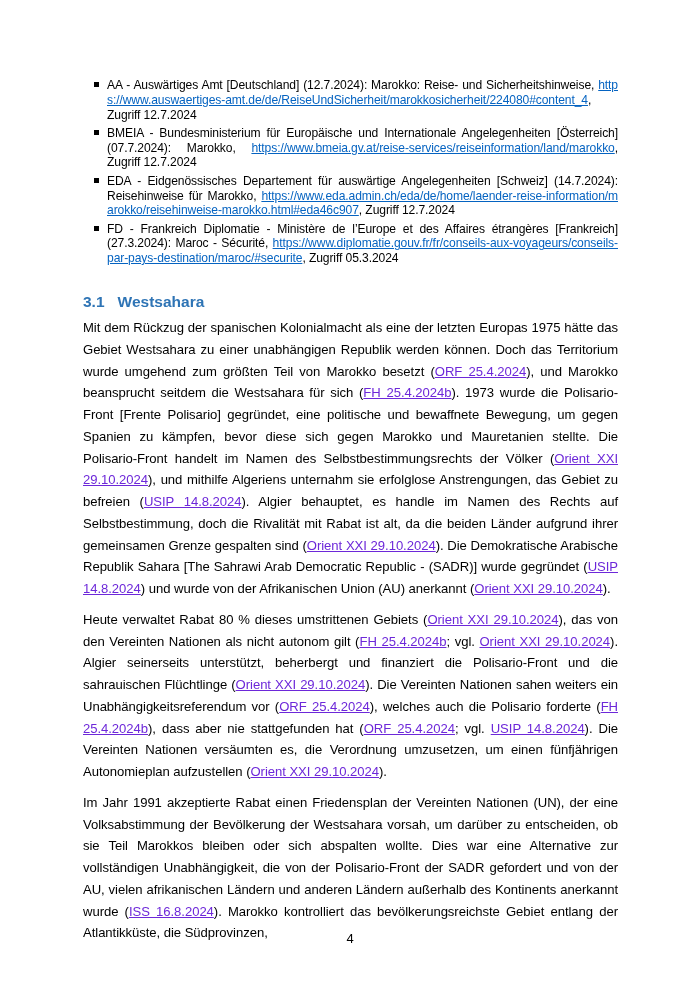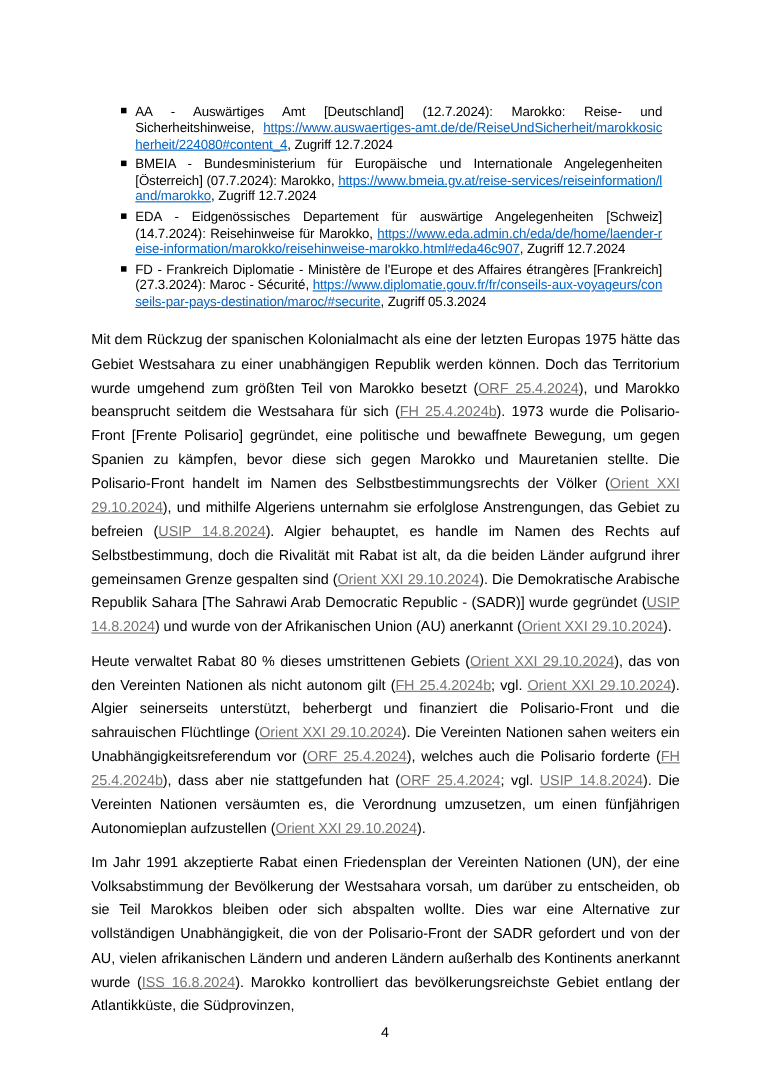--- a/index.html
+++ b/index.html
@@ -5,26 +5,26 @@
     html, body { margin:0; padding:0; background:#ffffff; }
     .page {
       width:700px; height:990px; position:relative; overflow:hidden;
       background:#ffffff; color:#000;
       font-family:"Liberation Sans","DejaVu Sans",sans-serif;
     }
     .content { position:absolute; top:78px; left:83px; width:535px; }
 
     .quellen { font-size:14.5px; font-weight:700; margin:0 0 25px; letter-spacing:0.1px; }
 
-    .sources { list-style:none; margin:16px; padding:0 0 0 24px; font-size:12.1px; line-height:14.8px; letter-spacing:-0.1px; }
+    .sources { list-style:none; margin:0; padding:0 0 0 24px; font-size:12.1px; line-height:14.8px; letter-spacing:-0.1px; }
     .sources li { position:relative; text-align:justify; margin-bottom:3.5px; }
     .bullet { position:absolute; left:-13px; top:4.2px; width:5px; height:5px; background:#000; }
 
     .link { color:var(--link-blue,#0563c1); text-decoration:underline; overflow-wrap:anywhere; word-break:break-all; }
-    .citation { color:#737373; }
+    .citation { color:#6d28d9; }
 
     .section-heading { display:flex; gap:13px; color:var(--heading-blue,#2e74b5); font-size:15.5px; font-weight:700; margin:27px 0 6px; }
     .last-updated { color:var(--subheading-blue,#4a97de); font-size:12.4px; margin:0 0 17px; }
 
     .body-para { font-size:13.1px; line-height:21.75px; letter-spacing:-0.05px; text-align:justify; margin:0 0 9px; }
 
     .page-number { position:absolute; left:0; right:0; bottom:44px; text-align:center; font-size:13px; }
   </style>
 </head>
 <body>
@@ -45,20 +45,24 @@
       <li>
         <span class="bullet"></span>
         <span><span>EDA - Eidgenössisches Departement für auswärtige Angelegenheiten [Schweiz] (14.7.2024): Reisehinweise für Marokko, </span><a href="#" class="link">https://www.eda.admin.ch/eda/de/home/laender-reise-information/marokko/reisehinweise-marokko.html#eda46c907</a><span>, Zugriff 12.7.2024</span></span>
       </li>
       <li>
         <span class="bullet"></span>
         <span><span>FD - Frankreich Diplomatie - Ministère de l’Europe et des Affaires étrangères [Frankreich] (27.3.2024): Maroc - Sécurité, </span><a href="#" class="link">https://www.diplomatie.gouv.fr/fr/conseils-aux-voyageurs/conseils-par-pays-destination/maroc/#securite</a><span>, Zugriff 05.3.2024</span></span>
       </li>
     </ul>
 
+    <h3 class="section-heading">
+      <span>3.1</span>
+      <span>Westsahara</span>
+    </h3>
 
 
     <p class="body-para"><span>Mit dem Rückzug der spanischen Kolonialmacht als eine der letzten Europas 1975 hätte das Gebiet Westsahara zu einer unabhängigen Republik werden können. Doch das Territorium wurde umgehend zum größten Teil von Marokko besetzt (</span><a href="#" class="citation">ORF 25.4.2024</a><span>), und Marokko beansprucht seitdem die Westsahara für sich (</span><a href="#" class="citation">FH 25.4.2024b</a><span>). 1973 wurde die Polisario-Front [Frente Polisario] gegründet, eine politische und bewaffnete Bewegung, um gegen Spanien zu kämpfen, bevor diese sich gegen Marokko und Mauretanien stellte. Die Polisario-Front handelt im Namen des Selbstbestimmungsrechts der Völker (</span><a href="#" class="citation">Orient XXI 29.10.2024</a><span>), und mithilfe Algeriens unternahm sie erfolglose Anstrengungen, das Gebiet zu befreien (</span><a href="#" class="citation">USIP 14.8.2024</a><span>). Algier behauptet, es handle im Namen des Rechts auf Selbstbestimmung, doch die Rivalität mit Rabat ist alt, da die beiden Länder aufgrund ihrer gemeinsamen Grenze gespalten sind (</span><a href="#" class="citation">Orient XXI 29.10.2024</a><span>). Die Demokratische Arabische Republik Sahara [The Sahrawi Arab Democratic Republic - (SADR)] wurde gegründet (</span><a href="#" class="citation">USIP 14.8.2024</a><span>) und wurde von der Afrikanischen Union (AU) anerkannt (</span><a href="#" class="citation">Orient XXI 29.10.2024</a><span>).</span></p>
     <p class="body-para"><span>Heute verwaltet Rabat 80 % dieses umstrittenen Gebiets (</span><a href="#" class="citation">Orient XXI 29.10.2024</a><span>), das von den Vereinten Nationen als nicht autonom gilt (</span><a href="#" class="citation">FH 25.4.2024b</a><span>; vgl. </span><a href="#" class="citation">Orient XXI 29.10.2024</a><span>). Algier seinerseits unterstützt, beherbergt und finanziert die Polisario-Front und die sahrauischen Flüchtlinge (</span><a href="#" class="citation">Orient XXI 29.10.2024</a><span>). Die Vereinten Nationen sahen weiters ein Unabhängigkeitsreferendum vor (</span><a href="#" class="citation">ORF 25.4.2024</a><span>), welches auch die Polisario forderte (</span><a href="#" class="citation">FH 25.4.2024b</a><span>), dass aber nie stattgefunden hat (</span><a href="#" class="citation">ORF 25.4.2024</a><span>; vgl. </span><a href="#" class="citation">USIP 14.8.2024</a><span>). Die Vereinten Nationen versäumten es, die Verordnung umzusetzen, um einen fünfjährigen Autonomieplan aufzustellen (</span><a href="#" class="citation">Orient XXI 29.10.2024</a><span>).</span></p>
     <p class="body-para"><span>Im Jahr 1991 akzeptierte Rabat einen Friedensplan der Vereinten Nationen (UN), der eine Volksabstimmung der Bevölkerung der Westsahara vorsah, um darüber zu entscheiden, ob sie Teil Marokkos bleiben oder sich abspalten wollte. Dies war eine Alternative zur vollständigen Unabhängigkeit, die von der Polisario-Front der SADR gefordert und von der AU, vielen afrikanischen Ländern und anderen Ländern außerhalb des Kontinents anerkannt wurde (</span><a href="#" class="citation">ISS 16.8.2024</a><span>). Marokko kontrolliert das bevölkerungsreichste Gebiet entlang der Atlantikküste, die Südprovinzen,</span></p>
 
   </div>
 
   <div class="page-number">4</div>
 </div>

